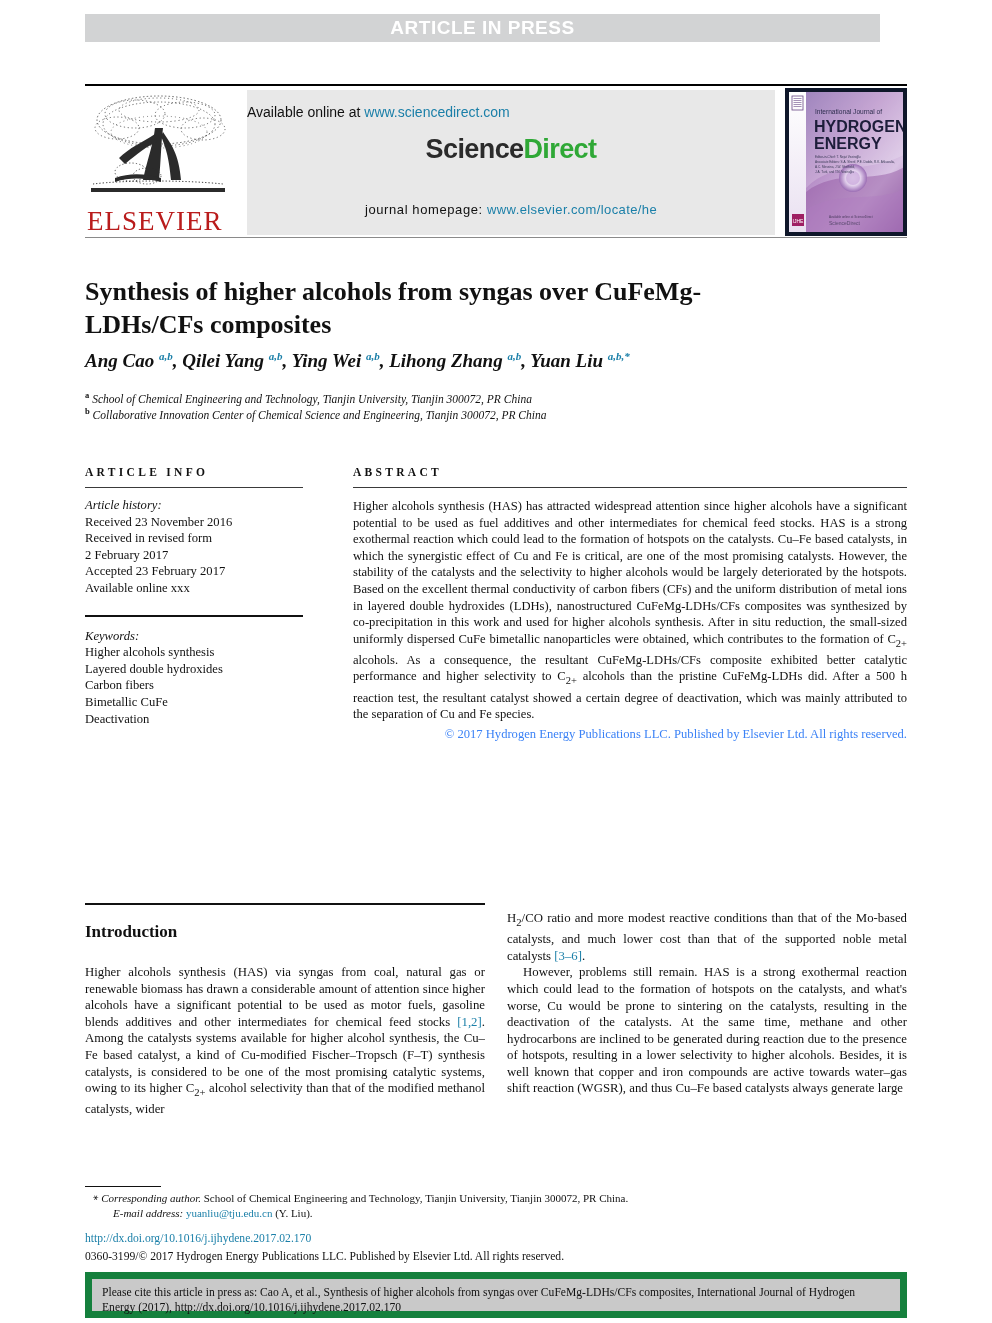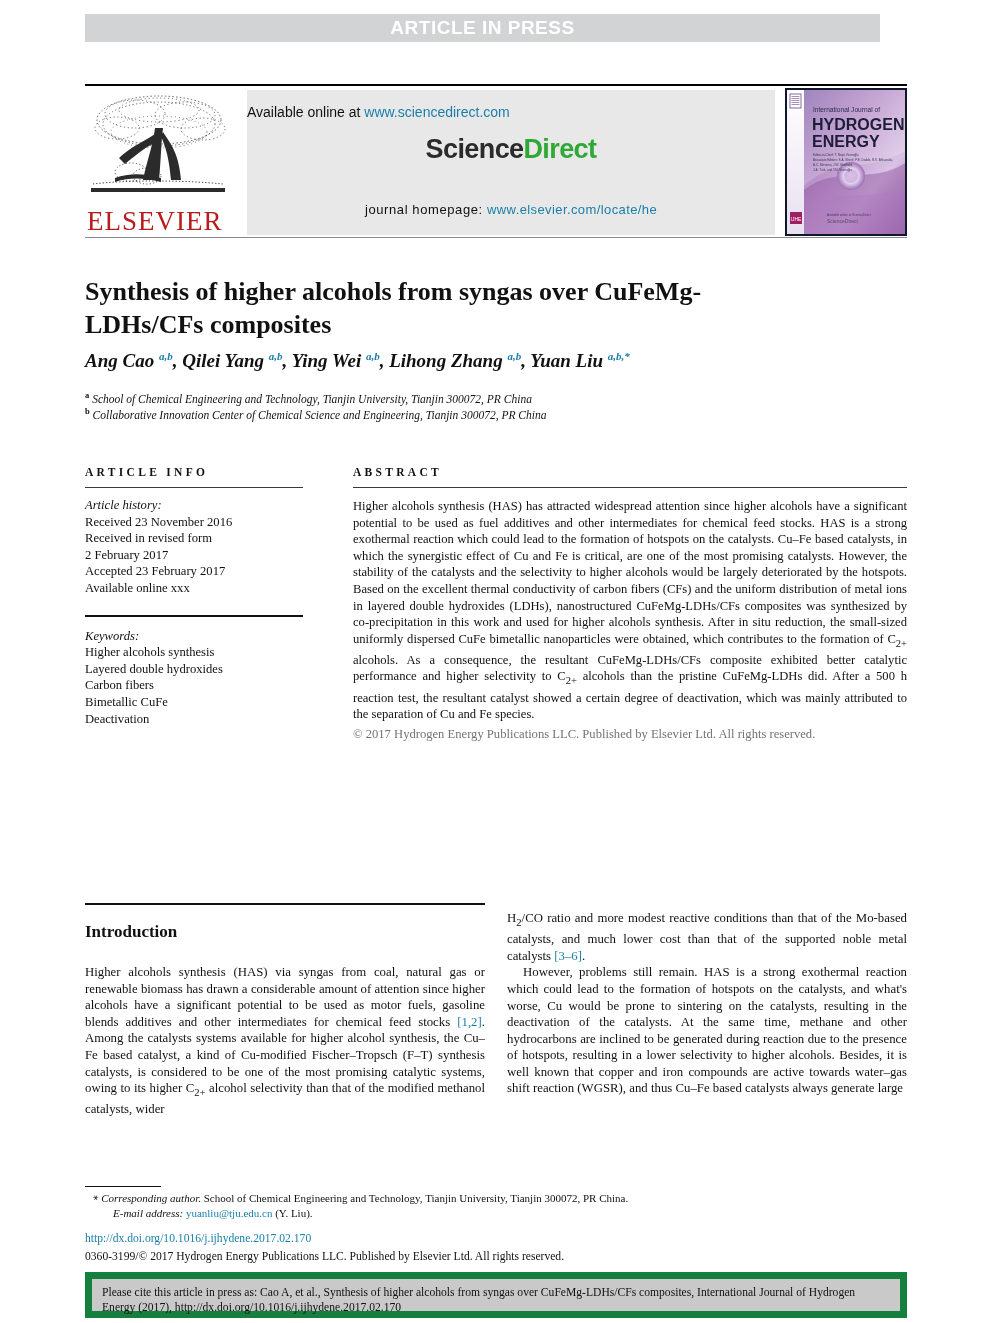--- a/index.html
+++ b/index.html
@@ -132,21 +132,21 @@
     color: #111;
   }
   .sd-home .link { color: #1a7fa8; letter-spacing:0.4px; }
 
   .cover {
     position: absolute;
     right: 0;
     top: 0;
     width: 122px;
     height: 148px;
-    border: 2px solid #0f172a;
+    border: 4px solid #0f172a;
     box-sizing: border-box;
     overflow: hidden;
     background: #fff;
   }
   .cover-svg { display:block; width:120px; height:146px; }
 
   .masthead-rule {
     position: absolute;
     left: 85px;
     top: 237px;
@@ -246,22 +246,22 @@
     font-size: 12.6px;
     line-height: 16.6px;
     color: #111;
     text-align: justify;
     margin-top: 10px;
   }
   .abs-copy {
     font-family: "Liberation Serif", serif;
     font-size: 12.6px;
     line-height: 16.6px;
-    color: #737373;
-    text-align: left;
+    color: #3b82f6;
+    text-align: right;
     margin-top: 3px;
   }
 
   
   .body-rule {
     position: absolute;
     left: 85px;
     top: 903px;
     width: 400px;
     height: 2px;

